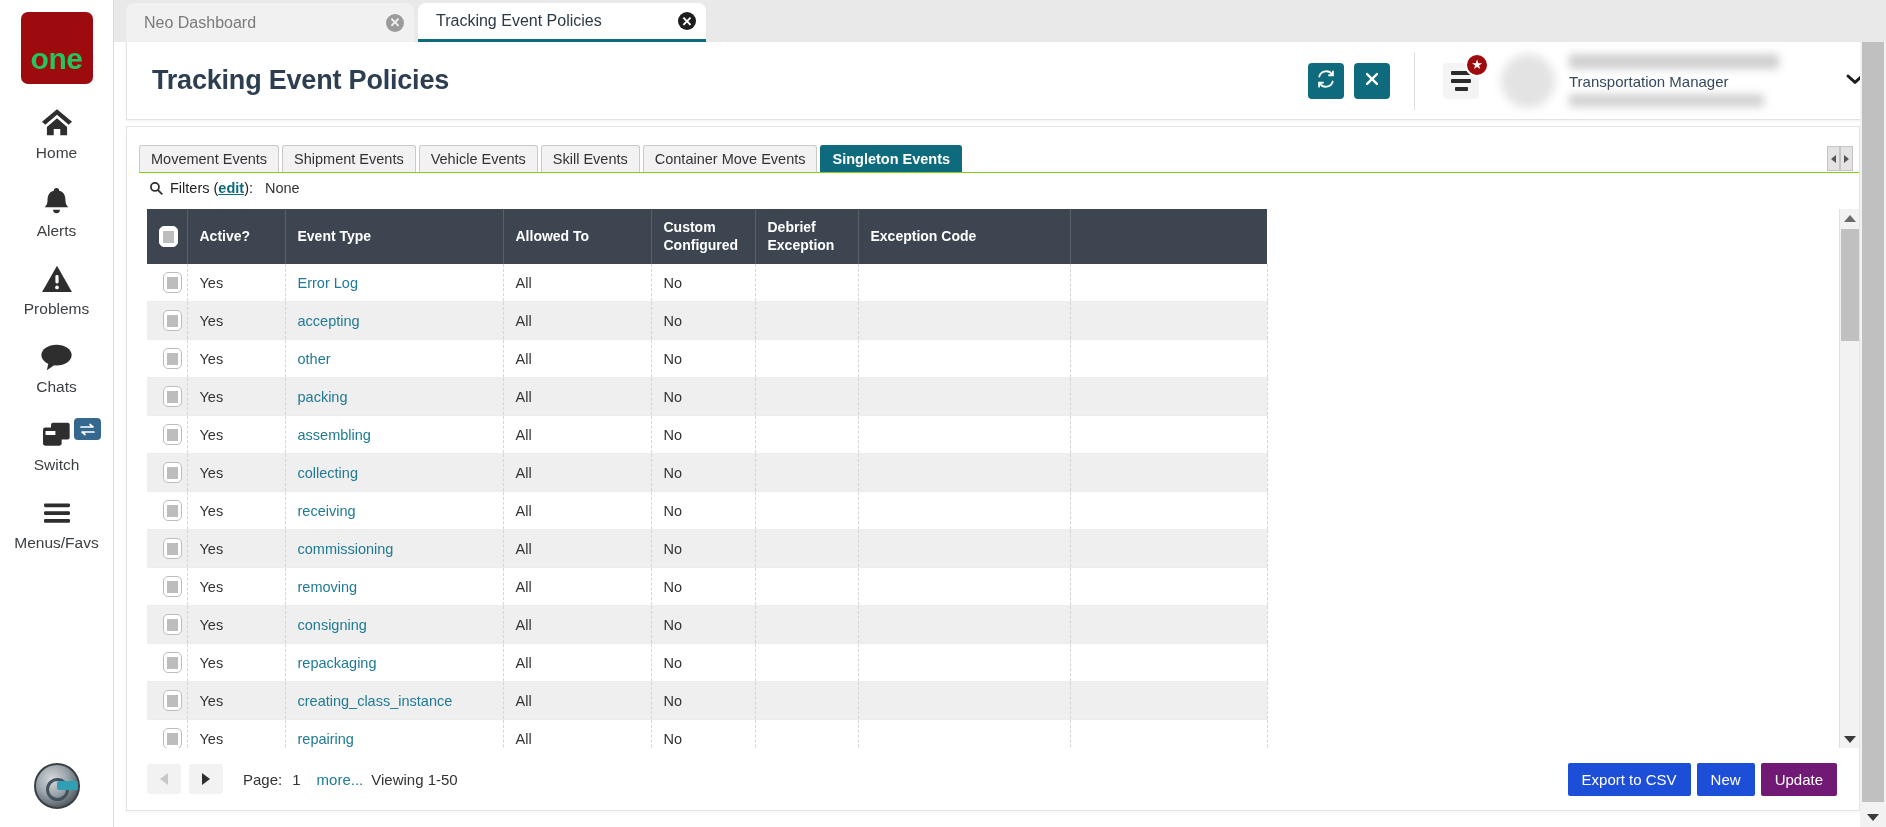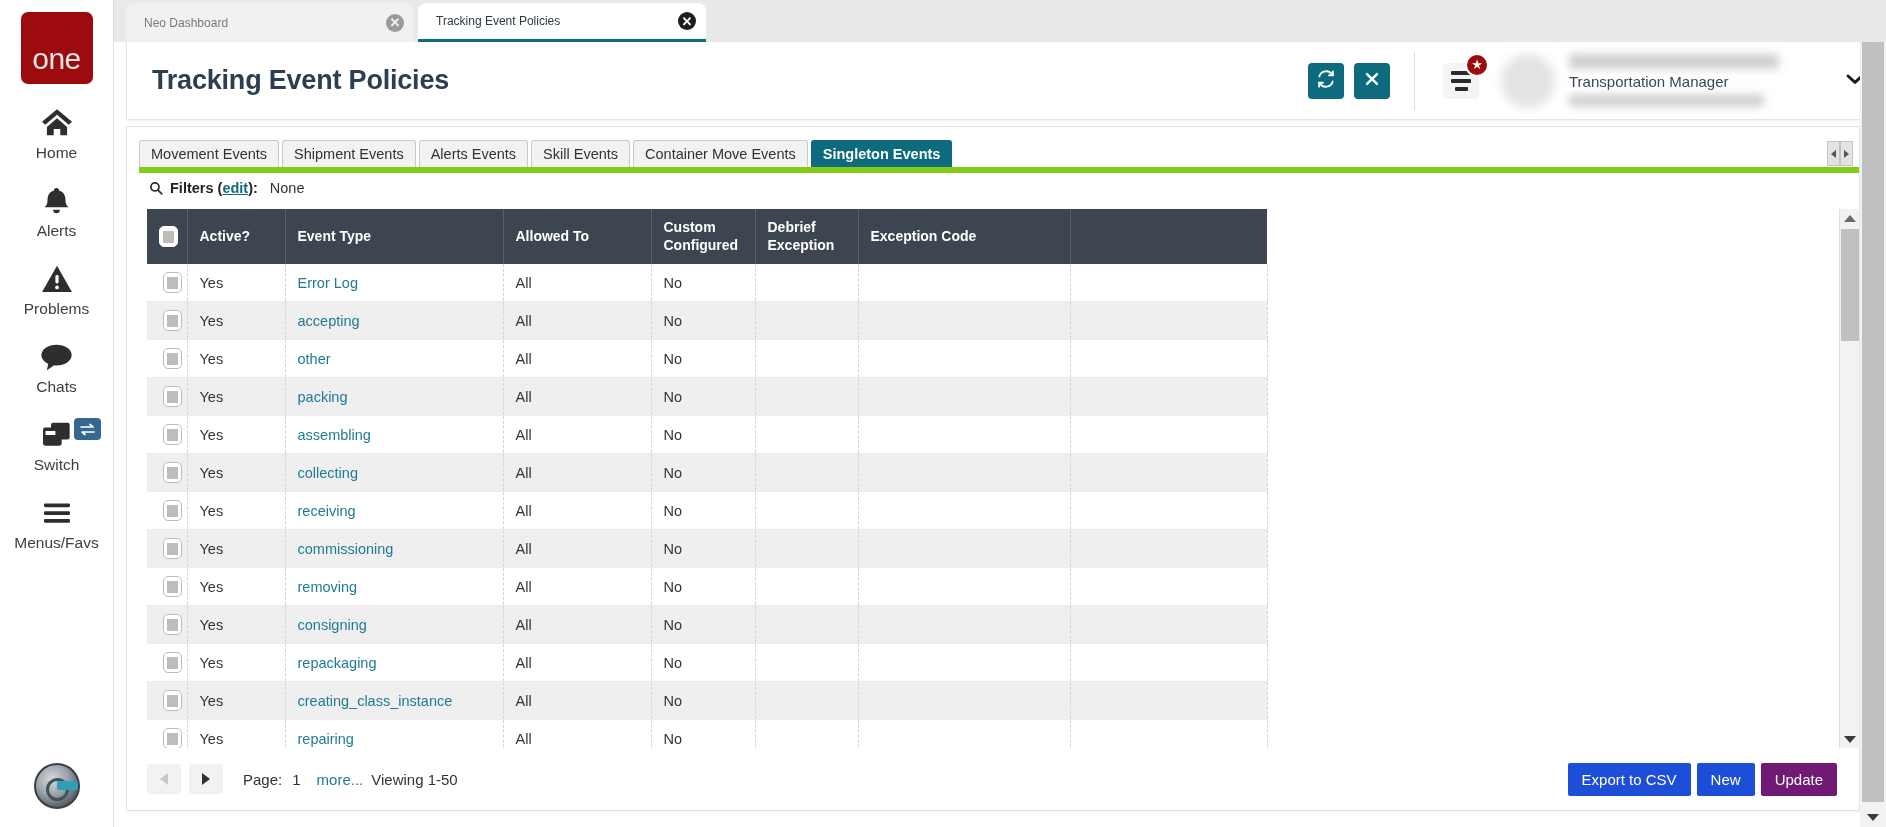--- a/index.html
+++ b/index.html
@@ -17,21 +17,21 @@
     position: absolute; left: 0; top: 0; width: 114px; height: 827px;
     background: #ffffff; border-right: 1px solid #dcdcdc;
     display: flex; flex-direction: column; align-items: center;
   }
   .logo {
     width: 72px; height: 72px; margin-top: 12px;
     background: #9e0b0f; border-radius: 7px;
     display: flex; align-items: center; justify-content: center;
   }
   .logo-text {
-    color: #e5e5e5; font-size: 30px; font-weight: 400; letter-spacing: -0.5px;
+    color: #22c55e; font-size: 30px; font-weight: 700; letter-spacing: -0.5px;
     font-family: "Liberation Sans", sans-serif;
     margin-top: 21px;
   }
   .nav-item {
     width: 100%; margin-top: 22px;
     display: flex; flex-direction: column; align-items: center;
     cursor: pointer; position: relative;
   }
   .nav-item:first-of-type { margin-top: 30px; }
   .nav-icon { height: 34px; display: flex; align-items: center; justify-content: center; color:#3c3c3c; }
@@ -65,21 +65,21 @@
     background: #e9e9e9;
   }
   .btab {
     position: absolute; top: 3px; height: 39px;
     background: #f1f1f1; border-top-left-radius: 8px; border-top-right-radius: 8px;
     display: flex; align-items: center; padding: 0 10px 0 18px;
     cursor: pointer;
   }
   .btab.active { background: #ffffff; border-bottom: 3px solid #0e6a7d; }
   .btab-label {
-    font-size: 12px; color: #7a7a7a; flex: 1;
+    font-size: 16px; color: #7a7a7a; flex: 1;
     white-space: nowrap; overflow: hidden;
   }
   .btab.active .btab-label { color: #2b3a45; }
   .btab-close {
     width: 18px; height: 18px; border-radius: 50%;
     background: #9b9b9b; color:#f1f1f1; font-size: 13px; font-weight:700;
     display: flex; align-items: center; justify-content: center;
     margin-left: 8px; cursor: pointer; line-height:1;
   }
   .btab.active .btab-close { background: #1d1d1d; color: #fff; }
@@ -140,21 +140,21 @@
   }
 
   
   .panel {
     position: absolute; left: 126px; top: 126px; right: 26px; bottom: 16px;
     background: #ffffff; border: 1px solid #e4e4e4;
     box-shadow: 0 1px 3px rgba(0,0,0,0.06);
   }
   .tabrow {
     position: relative; height: 34px; margin: 12px 0 0 12px;
-    border-bottom: 6px solid #84cc16;
+    border-bottom: 1px solid #84cc16;
     display: flex; align-items: flex-end; gap: 3px;
   }
   .ptab {
     height: 27px; padding: 0 11px; background: #f2f2f2;
     border: 1px solid #c9c9c9; border-bottom: none;
     border-top-left-radius: 3px; border-top-right-radius: 3px;
     font-size: 14.5px; color: #333; display: flex; align-items: center; cursor: pointer;
     white-space: nowrap;
   }
   .ptab.active { background: #0e6a7d; border-color: #0e6a7d; color: #fff; font-weight: 700; }
@@ -166,21 +166,21 @@
     display:flex; align-items:center; justify-content:center; cursor:pointer;
   }
   .arrow-l { width:0;height:0;border-top:4px solid transparent;border-bottom:4px solid transparent;border-right:5px solid #555; }
   .arrow-r { width:0;height:0;border-top:4px solid transparent;border-bottom:4px solid transparent;border-left:5px solid #555; }
 
   .filterbar {
     display: flex; align-items: center; height: 30px;
     padding-left: 22px; font-size: 14.5px; color: #222;
   }
   .filter-ico { margin-right: 7px; color:#333; display:flex; }
-  .filter-label { font-weight: 700; }
+  .filter-label { font-weight: 400; }
   .filter-edit { color: #0e6a7d; text-decoration: underline; font-weight: 700; cursor: pointer; }
   .filter-none { margin-left: 12px; color: #333; }
 
   
   .tablewrap {
     position: absolute; left: 20px; right: 22px; top: 82px; bottom: 62px;
     overflow: hidden;
   }
   .tbl { width: 1120px; border-collapse: collapse; table-layout: fixed; }
   .tbl thead th {
@@ -416,21 +416,21 @@
   <div class="panel">
 
     <div class="tabrow">
       <div class="ptab">
           <span>Movement Events</span>
         </div>
       <div class="ptab">
           <span>Shipment Events</span>
         </div>
       <div class="ptab">
-          <span>Alerts Events</span>
+          <span>Vehicle Events</span>
         </div>
       <div class="ptab">
           <span>Skill Events</span>
         </div>
       <div class="ptab">
           <span>Container Move Events</span>
         </div>
       <div class="ptab active">
           <span>Singleton Events</span>
         </div>

